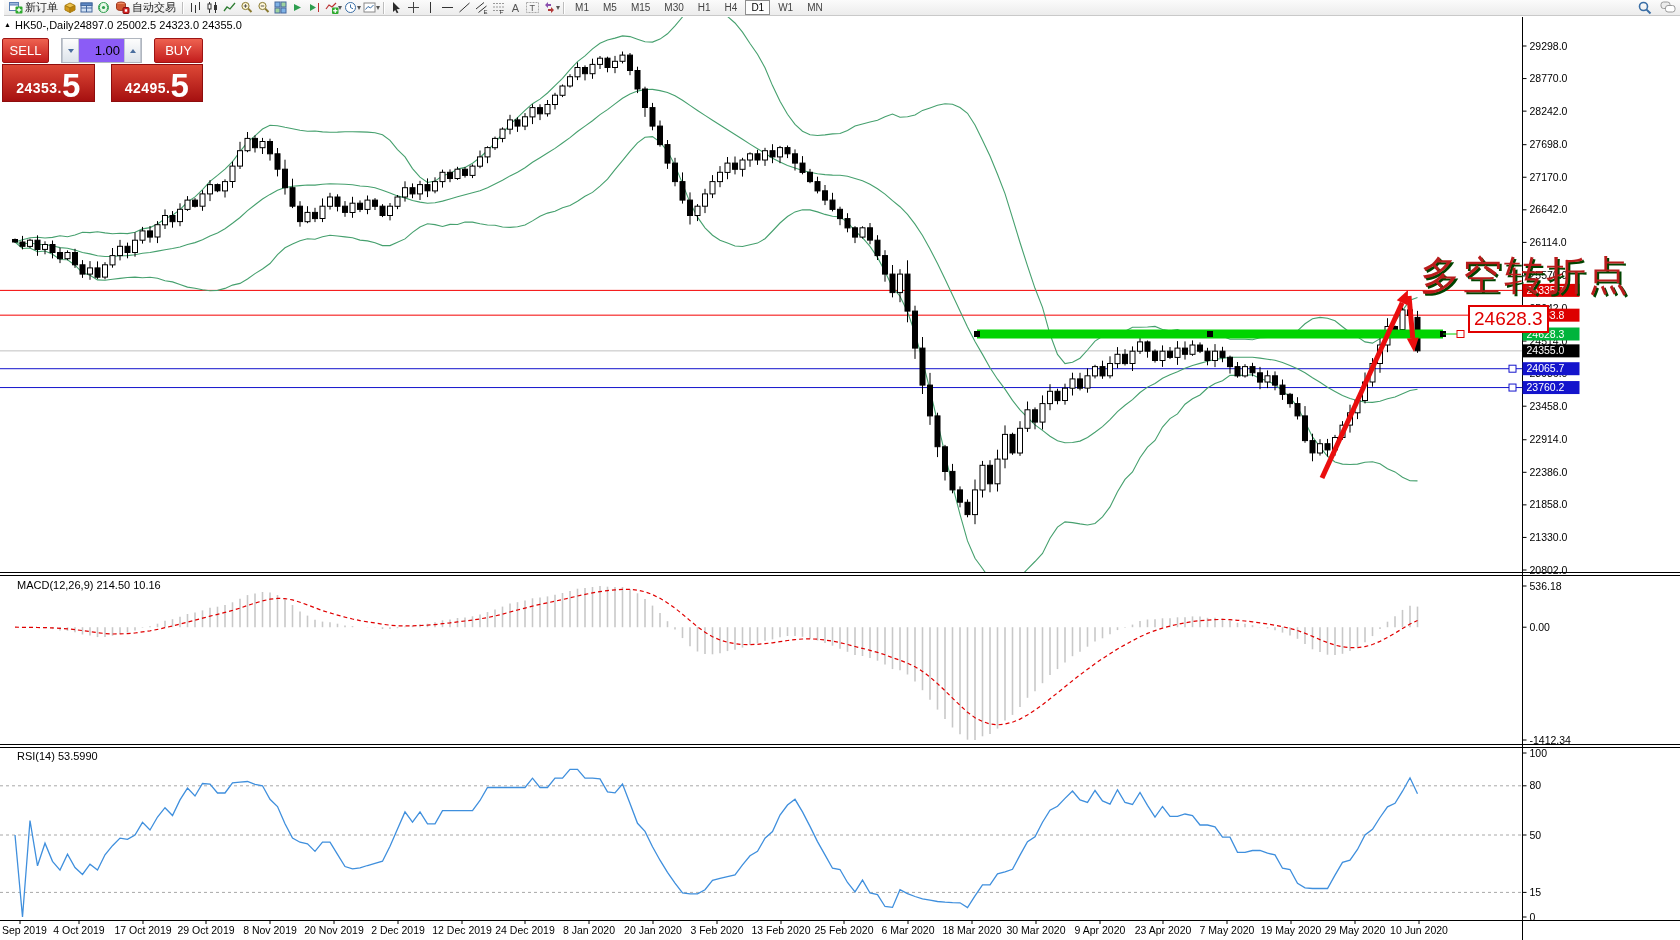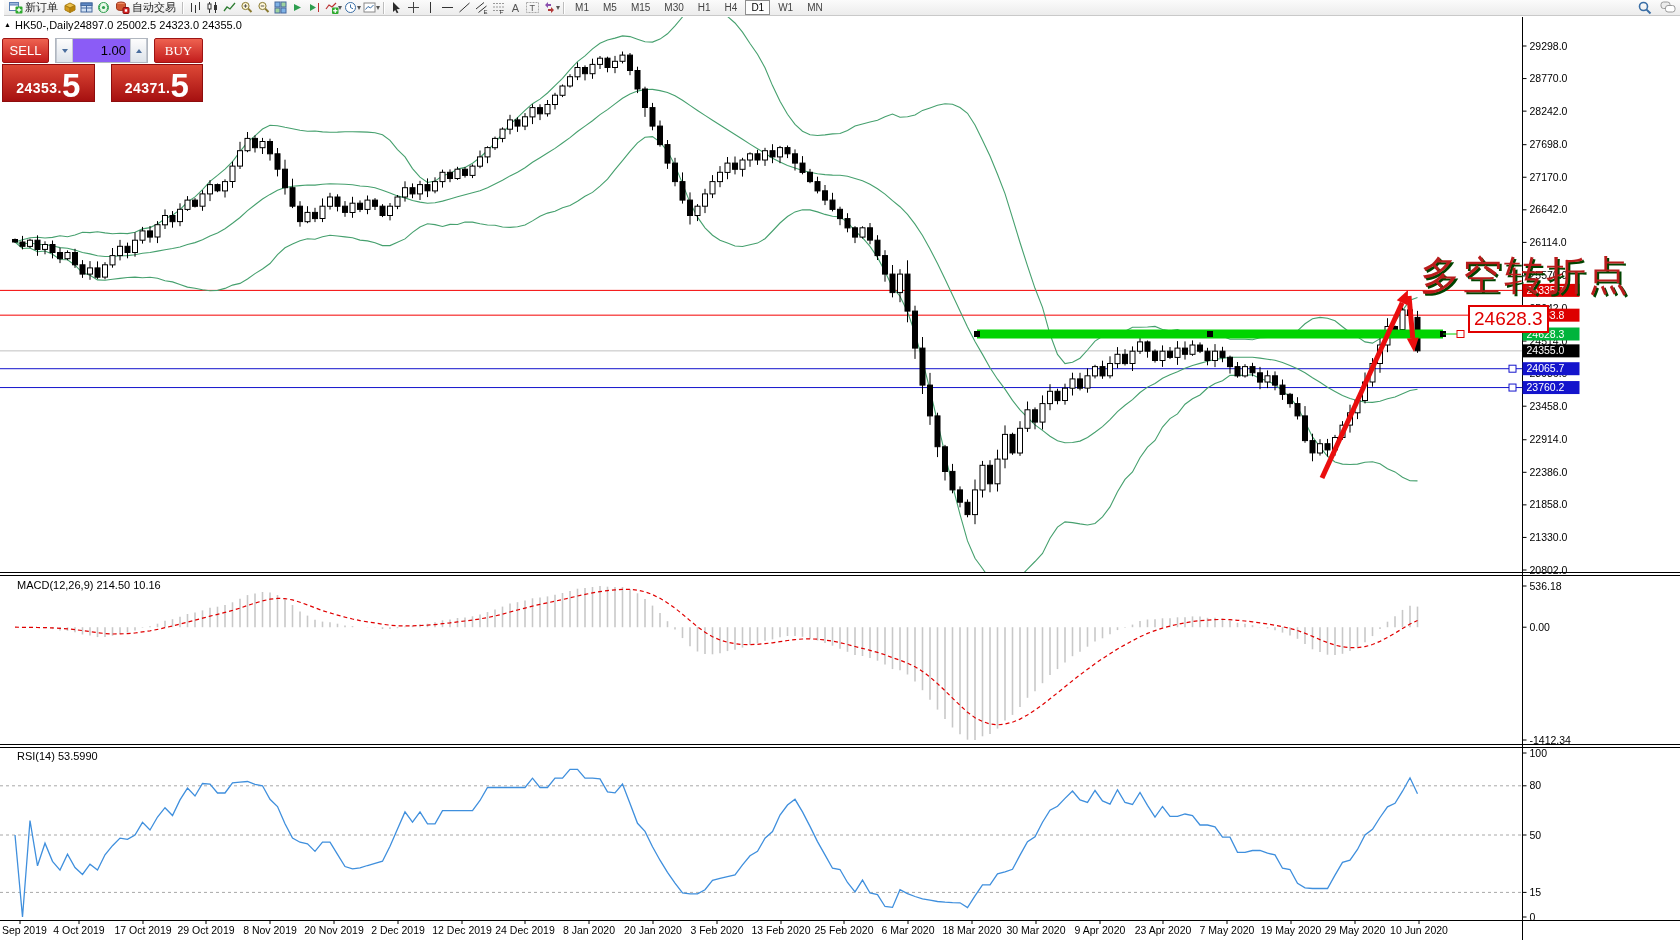--- a/index.html
+++ b/index.html
@@ -19,25 +19,25 @@
   .tb-spacer{flex:1;}
   .dd{font-size:8px;color:#555;margin-left:-2px;}
 
   
   #title{position:absolute;left:4px;top:19px;z-index:5;font-size:11px;color:#000;white-space:nowrap;}
   #title .marker{font-size:7px;vertical-align:2px;margin-right:4px;}
   #title .ohlc{}
 
   
   #oneclick{position:absolute;left:2px;top:38px;width:201px;height:64px;z-index:5;}
-  .oc-top{display:flex;height:25px;gap:6px;}
+  .oc-top{display:flex;height:25px;gap:12px;}
   .oc-btn{background:linear-gradient(#ee6250,#c31d1d);color:#fff;font-size:13px;
     display:flex;align-items:center;justify-content:center;border:1px solid #9d1414;border-radius:2px;box-sizing:border-box;}
   .oc-sell-btn{flex:0 0 47px;}
-  .oc-buy-btn{flex:0 0 49px;font-family:Liberation Serif, serif;}
+  .oc-buy-btn{flex:0 0 49px;}
   .oc-spin{flex:1;display:flex;background:#8b5cf6;border:1px solid #b0b6bf;box-sizing:border-box;}
   .oc-spin-btn{width:15px;background:linear-gradient(#fdfdfd,#dde3ea);border-left:1px solid #c2c8d1;border-right:1px solid #c2c8d1;
     display:flex;align-items:center;justify-content:center;}
   .oc-tri-dn{width:0;height:0;border-left:3px solid transparent;border-right:3px solid transparent;border-top:4px solid #4a6e9e;}
   .oc-tri-up{width:0;height:0;border-left:3px solid transparent;border-right:3px solid transparent;border-bottom:4px solid #4a6e9e;}
   .oc-vol{flex:1;font-size:13px;color:#000;display:flex;align-items:center;justify-content:flex-end;padding:0 4px;}
   .oc-prices{display:flex;height:38px;margin-top:1px;gap:16px;}
   .oc-price{flex:1;background:linear-gradient(#dd4836,#a61010);color:#fff;display:flex;align-items:flex-end;justify-content:center;
     border:1px solid #8e0d0d;box-sizing:border-box;}
   .oc-main{font-size:14px;font-weight:bold;padding-bottom:5px;letter-spacing:0.5px;}
@@ -1020,21 +1020,21 @@
           </div>
       </div>
       <div class="oc-btn oc-buy-btn">BUY</div>
     </div>
     <div class="oc-prices">
       <div class="oc-price">
         <span class="oc-main">24353.</span>
           <span class="oc-pip">5</span>
       </div>
       <div class="oc-price">
-        <span class="oc-main">24371.</span>
+        <span class="oc-main">42495.</span>
           <span class="oc-pip">5</span>
       </div>
     </div>
   </div>
 
   <div id="annot">多空转折点</div>
   <div id="plabel">24628.3</div>
   <div id="macd-label" class="ind-label">MACD(12,26,9) 214.50 10.16</div>
   <div id="rsi-label" class="ind-label">RSI(14) 53.5990</div>
 

